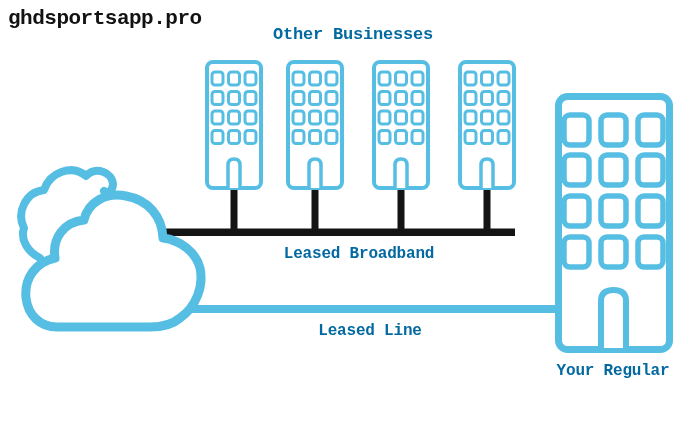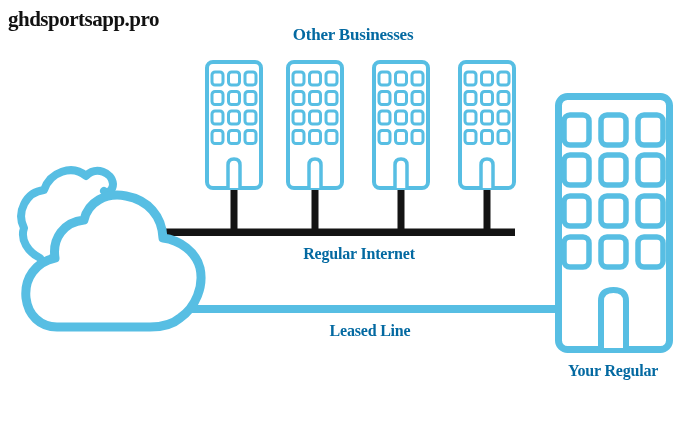--- a/index.html
+++ b/index.html
@@ -6,21 +6,21 @@
     margin: 0;
     padding: 0;
     background: #ffffff;
   }
   .stage {
     position: relative;
     width: 700px;
     height: 428px;
     background: #ffffff;
     overflow: hidden;
-    font-family: Liberation Serif, serif;
+    font-family: Liberation Mono, monospace;
   }
   .diagram-svg {
     position: absolute;
     left: 0;
     top: 0;
   }
   .lbl {
     position: absolute;
     color: #0369a1;
     font-weight: 700;
@@ -121,20 +121,20 @@
              C 180 240 196 252 200 268
              C 204 286 196 307 180 318
              C 172 325 162 327 150 327
              Z" fill="#ffffff" stroke="#57bee3" stroke-width="9" stroke-linecap="round" stroke-linejoin="round"></path>
   </svg>
 
   <div class="watermark">ghdsportsapp.pro</div>
 
   <div class="lbl" style="left:353px; top:25px; font-size:17px;">Other Businesses</div>
 
-  <div class="lbl" style="left:359px; top:245px;">Regular Internet</div>
+  <div class="lbl" style="left:359px; top:245px;">Leased Broadband</div>
 
   <div class="lbl" style="left:362px; top:322px;padding-left:16px;">Leased Line</div>
 
 
   <div class="lbl" style="left:613px; top:362px;">Your Regular</div>
 
 </div>
 
 </body></html>

